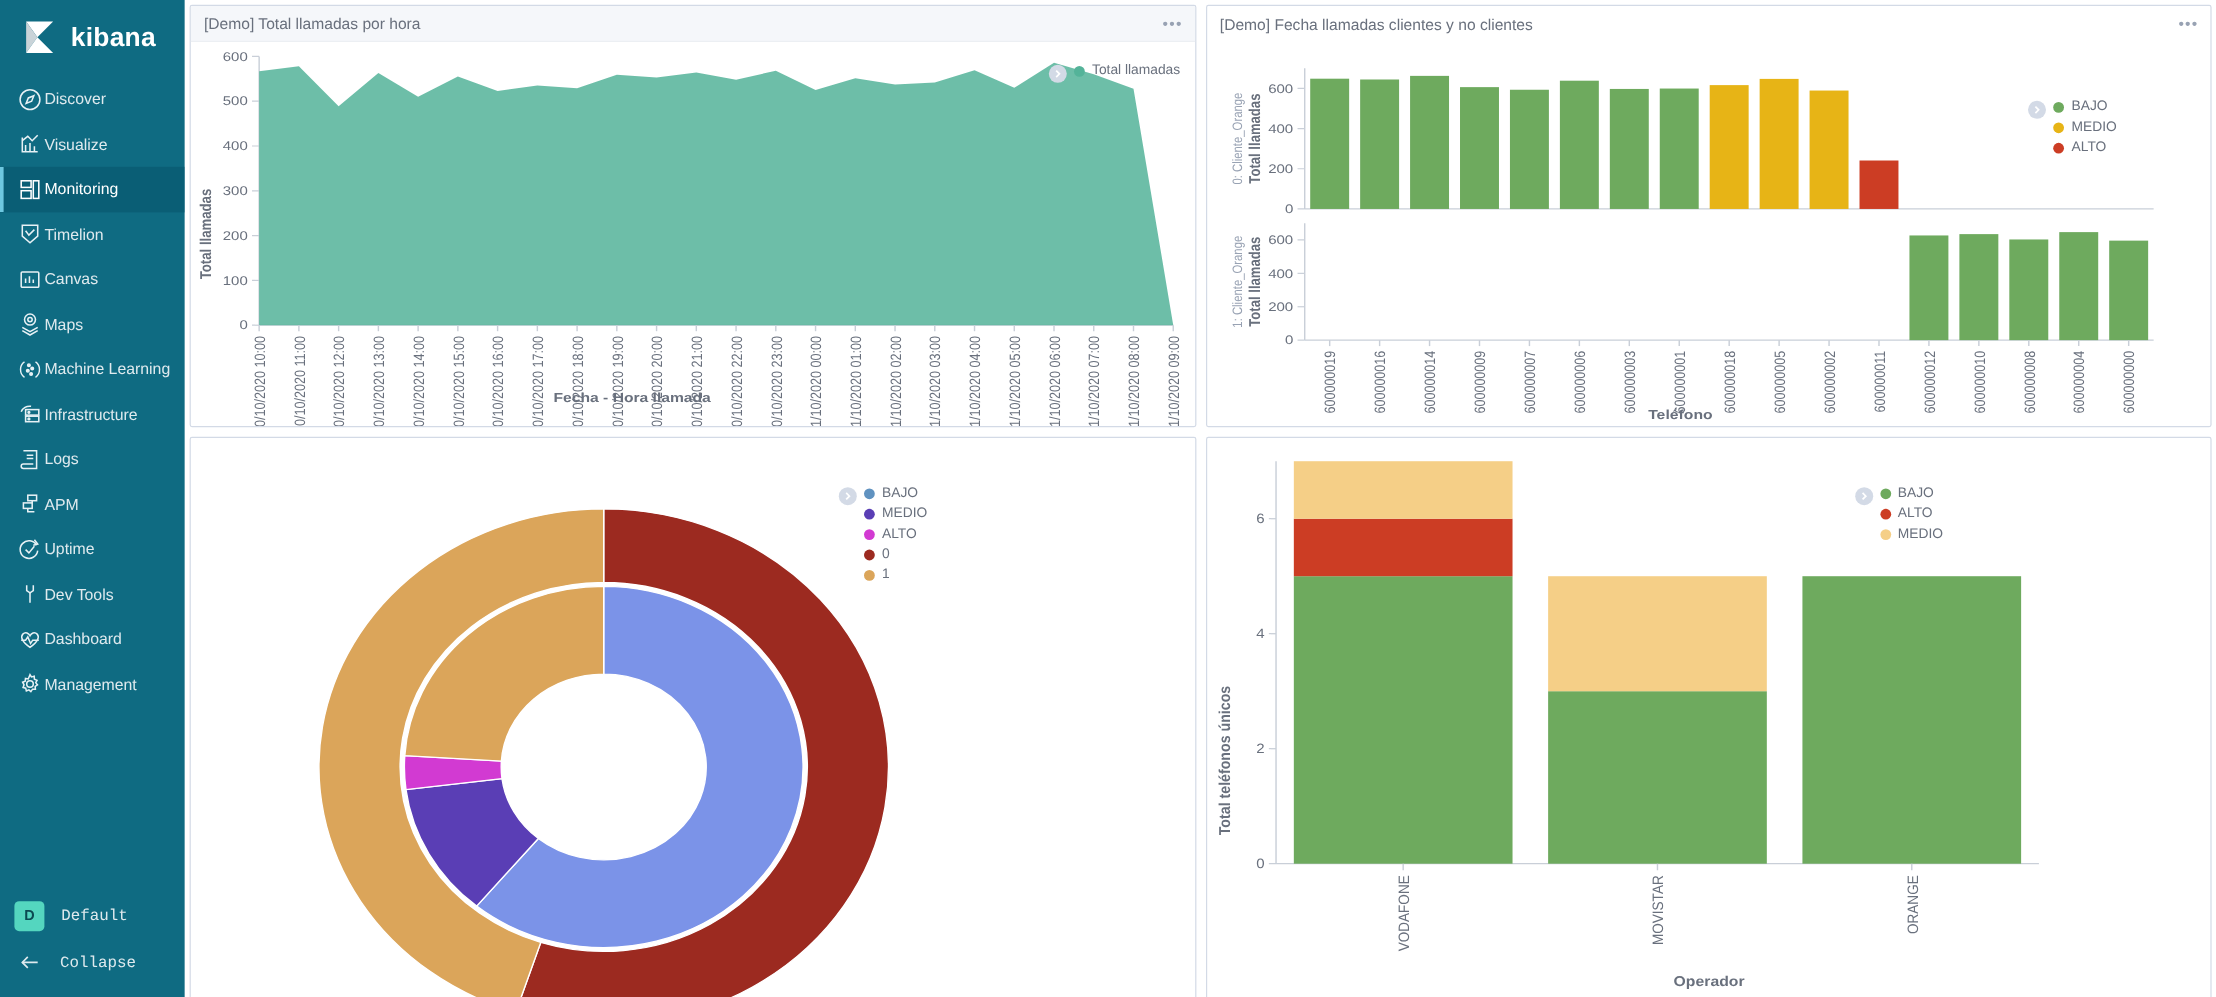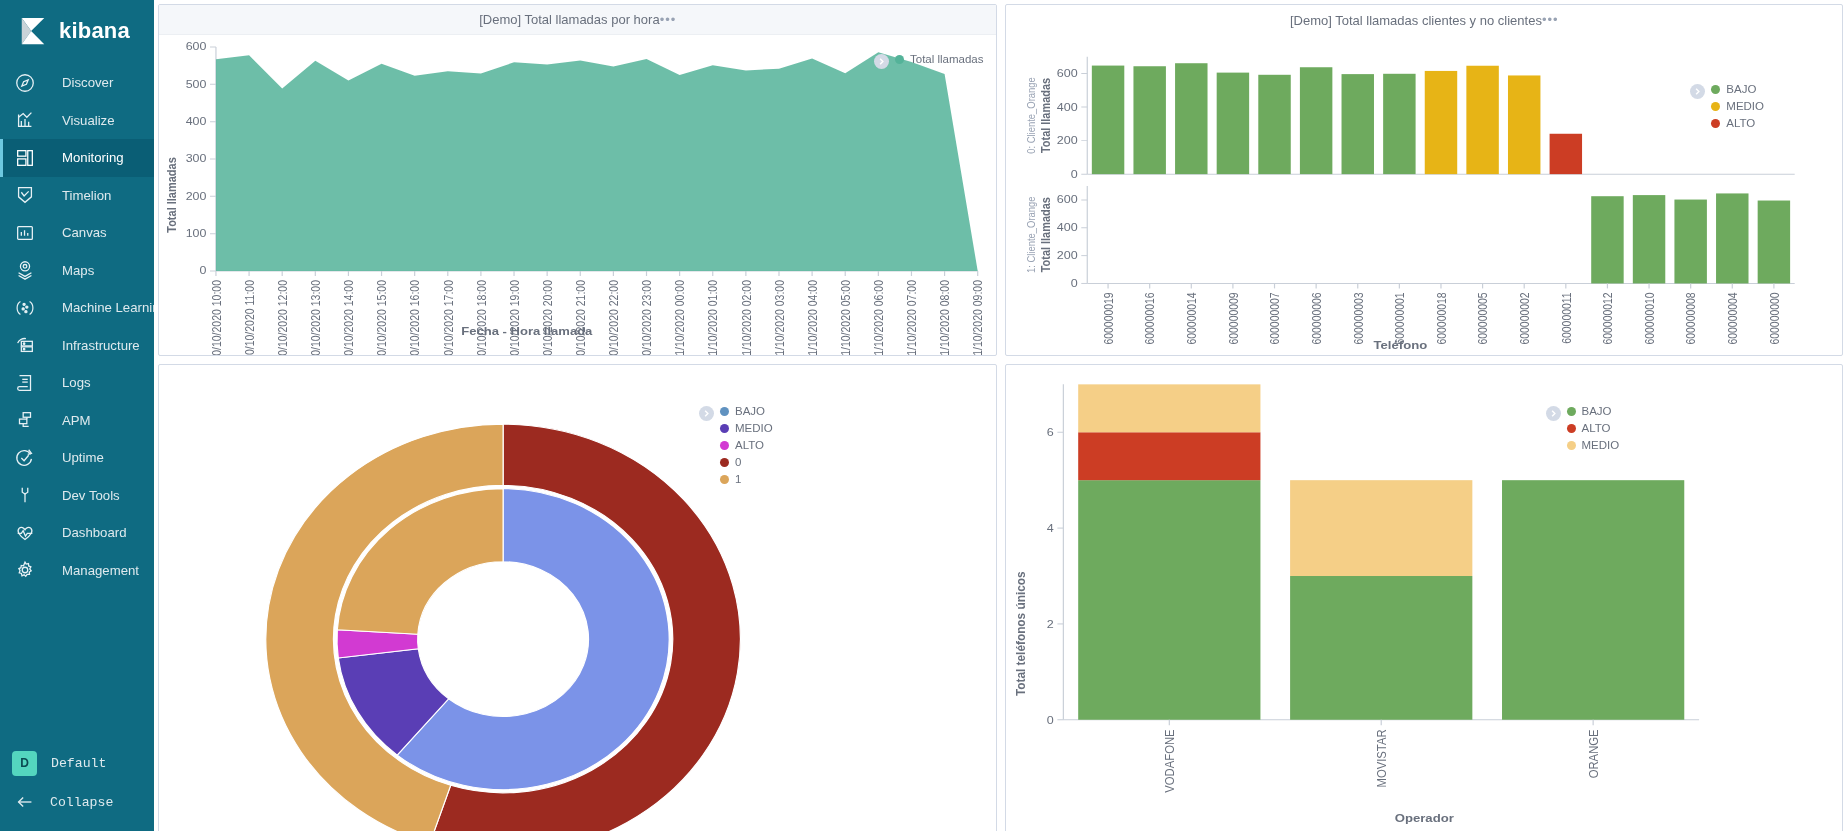--- a/index.html
+++ b/index.html
@@ -18,21 +18,21 @@
     background: #0f6b82;
     color: #e7f1f5;
     display: flex; flex-direction: column;
     position: relative;
   }
   .brand { display: flex; align-items: center; gap: 11px; padding: 16px 0 18px 18px; }
   .brand-logo { width: 30px; height: 30px; flex: 0 0 30px; }
   .brand-name { font-size: 22px; font-weight: 700; color: #fff; letter-spacing: .2px; }
   .nav { display: flex; flex-direction: column; }
   .nav-item {
-    display: flex; align-items: center; gap: 26px;
+    display: flex; align-items: center; gap: 1px;
     height: 37.5px; padding-left: 14px;
     font-size: 13.2px; color: #dfeaee; cursor: pointer;
     white-space: nowrap;
   }
   .nav-item.active { background: #0a5e75; color: #ffffff; box-shadow: inset 3px 0 0 #6ec8e0; }
   .nav-icon { width: 22px; height: 22px; flex: 0 0 22px; display: block; }
   .nav-icon svg { display:block; width: 22px; height: 22px; }
   .sidebar-bottom { position: absolute; left: 0; right: 0; bottom: 0; padding-bottom: 10px; }
   .space-item { display: flex; align-items: center; gap: 14px; height: 40px; padding-left: 12px; cursor: pointer; }
   .space-badge {
@@ -49,21 +49,21 @@
   .panel {
     border: 1px solid #d3dae6;
     background: #fff;
     border-radius: 2px;
     position: relative;
     overflow: hidden;
     display: flex; flex-direction: column;
   }
   .panel-header {
     height: 30px; flex: 0 0 30px;
-    display: flex; align-items: center; justify-content: center;
+    display: flex; align-items: center; justify-content: space-between;
     padding: 0 10px 0 11px;
     font-size: 13px; color: #69707d;
   }
   .panel-header.shaded { background: #f5f7fa; border-bottom: 1px solid #eceff3; }
   .panel-title { font-size: 13px; color: #69707d; white-space: nowrap; }
   .panel-menu { letter-spacing: 1px; color: #98a2b3; font-size: 13px; cursor: pointer; line-height: 8px; }
   .panel-body { flex: 1 1 auto; position: relative; }
 
   
   .chart-area { position: absolute; inset: 0; }
@@ -381,21 +381,21 @@
                   <span class="legend-dot" style="background: rgb(84, 179, 153);"></span>
                   <span class="legend-text">Total llamadas</span>
                 </div>
               </div>
           </div>
         </div>
       </section>
 
       <section class="panel">
         <header class="panel-header">
-          <span class="panel-title">[Demo] Total llamadas clientes y no clientes</span>
+          <span class="panel-title">[Demo] Fecha llamadas clientes y no clientes</span>
           <span class="panel-menu">•••</span>
         </header>
         <div class="panel-body">
           <div class="chart-area">
             <svg class="viz" viewBox="0 0 700 322" preserveAspectRatio="none">
               <g id="c2-rows">
                   <line x1="63" y1="140" x2="68" y2="140" class="tick-line"></line>
                   <text x="60" y="143.5" text-anchor="end" class="tick-label">0</text>
                   <line x1="63" y1="106.28571428571428" x2="68" y2="106.28571428571428" class="tick-line"></line>
                   <text x="60" y="109.78571428571428" text-anchor="end" class="tick-label">200</text>

